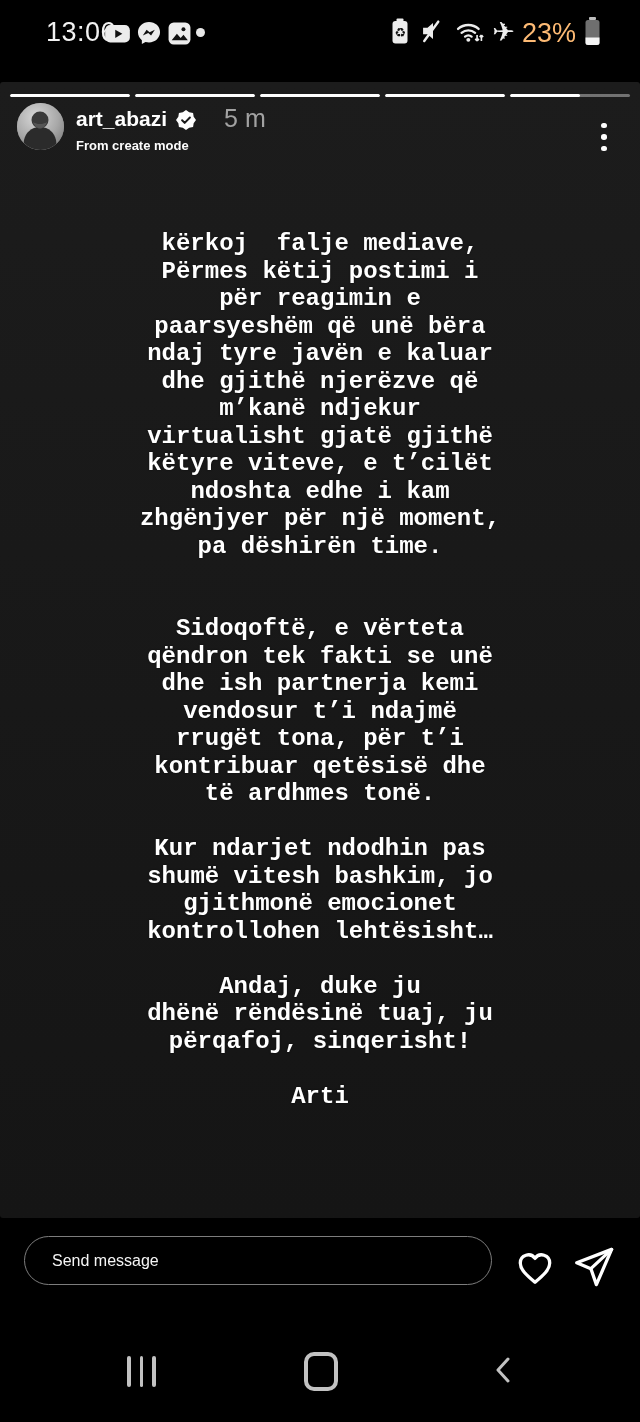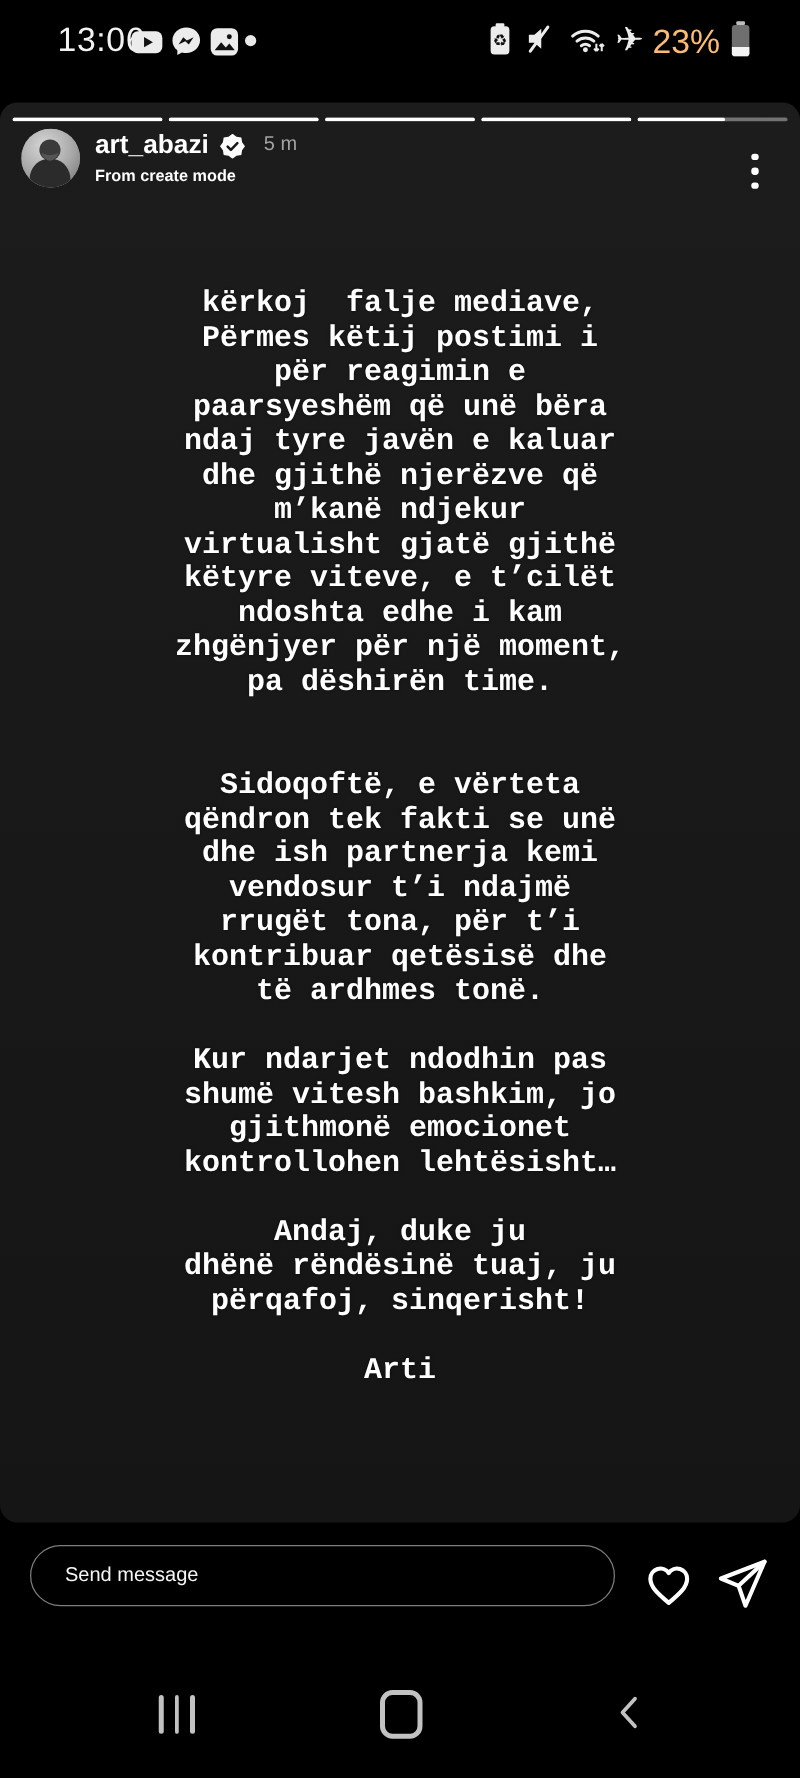--- a/index.html
+++ b/index.html
@@ -10,32 +10,32 @@
   #statusbar{position:absolute;top:0;left:0;right:0;height:64px;}
   #status-time{position:absolute;left:46px;top:17px;font-size:27px;color:#f2f2f2;letter-spacing:.5px;}
   .sb-left{position:absolute;top:20px;height:26px;display:flex;align-items:center;}
   .sb-icon{display:inline-block;}
   #sb-dot{position:absolute;left:196px;top:28px;width:9px;height:9px;border-radius:50%;background:#e8e8e8;}
   .sb-right{position:absolute;top:18px;right:38px;height:30px;display:flex;align-items:center;gap:7px;}
   #status-batt-pct{font-size:27px;color:#fdba74;}
   #airplane-glyph{font-size:27px;color:#ededed;line-height:1;transform:translateY(-1px);}
 
   
-  #story-card{position:absolute;top:82px;left:0;right:0;height:1136px;border-radius:14px;
+  #story-card{position:absolute;top:82px;left:0;right:0;height:1136px;border-radius:3px;
               background:linear-gradient(180deg,#1c1c1c 0%,#181818 55%,#151515 100%);}
   #progress-row{position:absolute;top:12px;left:10px;right:10px;display:flex;gap:5px;}
   .progress-seg{flex:1;height:3px;border-radius:2px;background:rgba(255,255,255,.38);overflow:hidden;}
   .progress-fill{height:100%;background:#fff;border-radius:2px;}
 
   #story-header{position:absolute;top:21px;left:17px;right:17px;display:flex;align-items:flex-start;}
   #avatar{width:47px;height:47px;border-radius:50%;overflow:hidden;flex:0 0 auto;background:#888;}
   #header-text{margin-left:12px;padding-top:1px;}
   #header-row1{display:flex;align-items:center;gap:9px;}
   #username{font-size:21px;font-weight:bold;color:#fff;}
-  #timestamp{font-size:16px;color:#a2a2a2;margin-left:6px;}
+  #timestamp{font-size:25px;color:#a2a2a2;margin-left:19px;}
   #subtitle{font-size:13px;font-weight:bold;color:#fdfdfd;margin-top:5px;}
   #menu-dots{position:absolute;right:4px;top:12px;width:30px;height:44px;display:flex;flex-direction:column;
              align-items:center;justify-content:center;gap:6px;cursor:pointer;}
   .dot{width:5.5px;height:5.5px;border-radius:50%;background:#fff;}
 
   
   #story-text{position:absolute;top:148px;left:0;right:0;text-align:center;
               font-family:"Liberation Mono",monospace;font-weight:bold;font-size:24px;
               color:#fff;text-shadow:0 0 2px rgba(0,0,0,.6);}
   .story-line{height:27.5px;line-height:27.5px;white-space:pre;}

